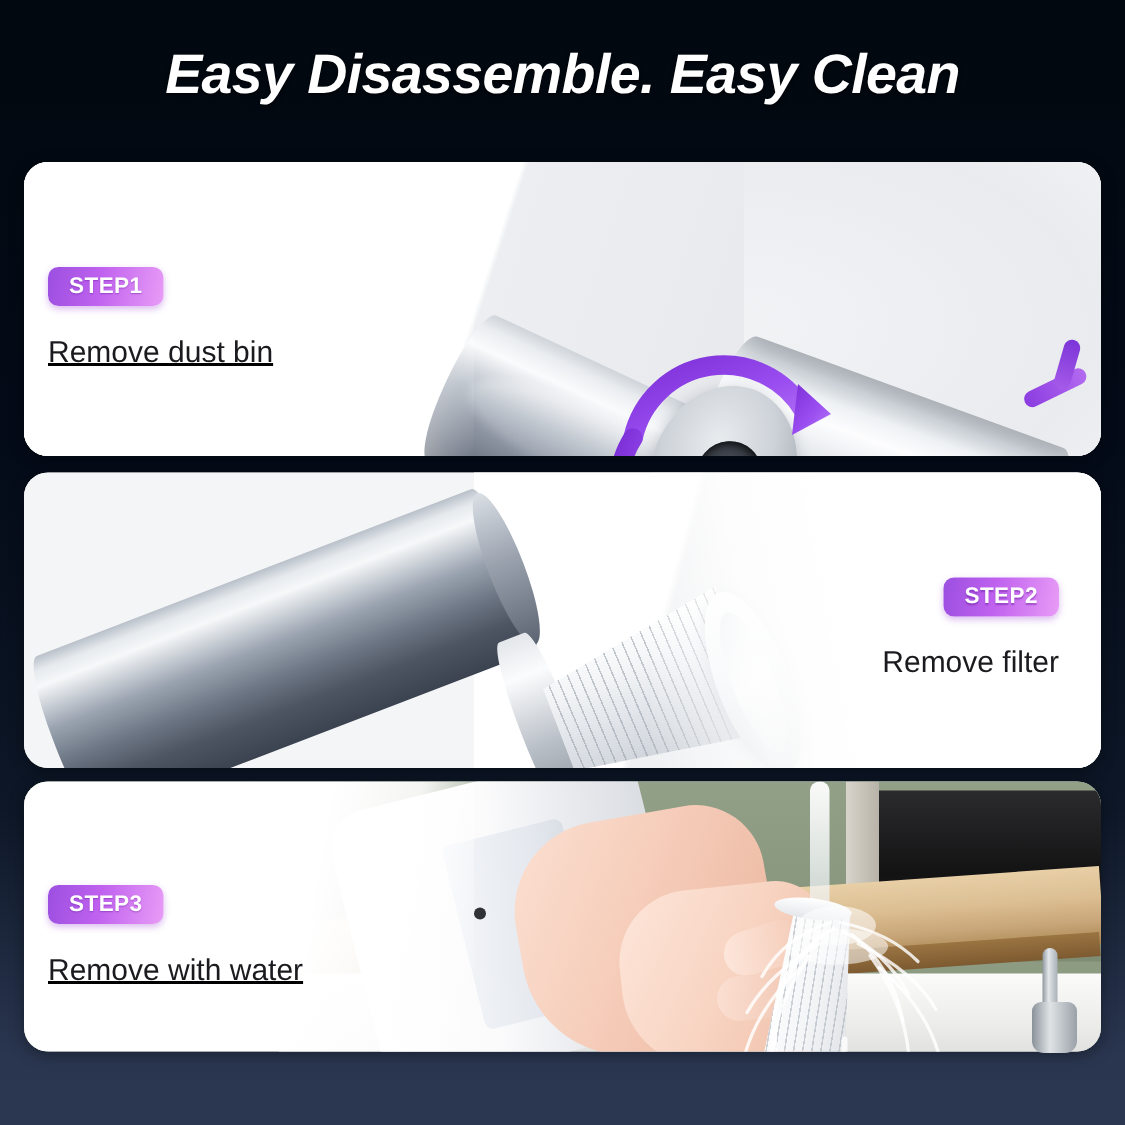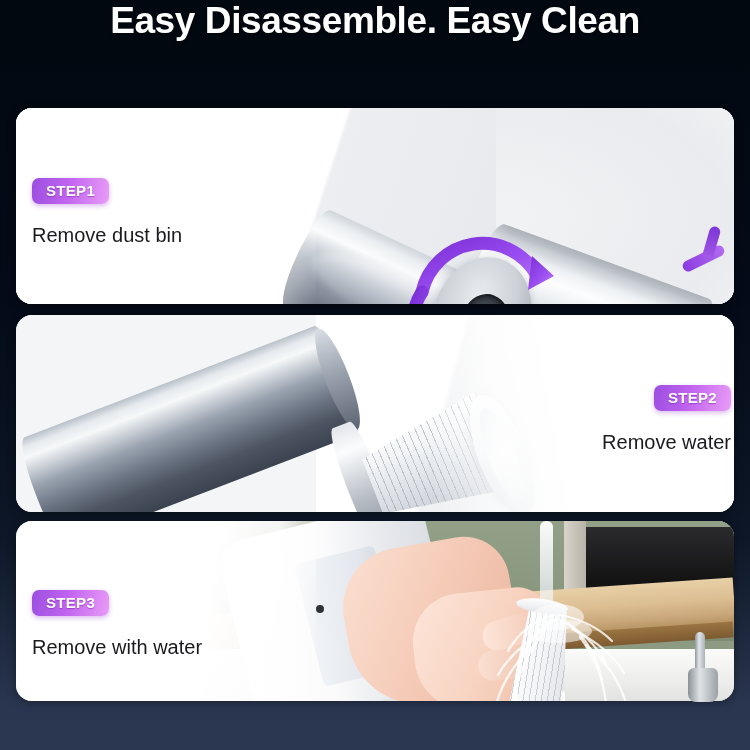--- a/index.html
+++ b/index.html
@@ -8,21 +8,21 @@
     font-family:"Liberation Sans", sans-serif;
   }
   #page {
     position:relative; width:750px; height:750px;
     background:linear-gradient(180deg,#02080f 0%,#040b18 40%,#0d1727 72%,#2a3650 94%,#2b3751 100%);
   }
 
   
   .header {
     position:absolute; left:0; top:0; width:750px; height:100px;
-    display:flex; justify-content:center;
+    display:flex; align-items:center; justify-content:center;font-style:italic;
   }
   .header-title {
     font-size:37px; font-weight:bold; color:#ffffff;
     letter-spacing:-0.4px; text-shadow:0 1px 3px rgba(0,0,0,0.6);
     white-space:nowrap;
   }
 
   
   .panel {
     position:absolute; left:16px; width:718px;
@@ -30,41 +30,41 @@
     background:#fbfbfc;
     box-shadow:0 2px 10px rgba(0,0,0,0.35);
   }
   #panel1 { top:108px;  height:196px; }
   #panel2 { top:315px;  height:197px; }
   #panel3 { top:521px;  height:180px; }
 
   
   .caption { position:absolute; z-index:40; }
   .cap-left  { left:32px; }
-  .cap-right { right:19px; text-align:right; }
+  .cap-right { right:44px; text-align:right; }
 
   .badge {
     display:inline-block;
     padding:4px 14px 5px 14px;
     border-radius:7px;
     font-size:15px; font-weight:bold; color:#ffffff;
     letter-spacing:0.3px;
     background:linear-gradient(100deg,#9b4fe0 0%,#c062ef 45%,#e89cf6 100%);
     box-shadow:0 2px 5px rgba(150,60,210,0.35);
     text-shadow:0 1px 1px rgba(110,30,160,0.5);
   }
   .cap-text {
     margin-top:20px;
     font-size:20px; color:#1b1b1f; font-weight:normal;
     white-space:nowrap;
   }
 
-  #cap1 { top:178px; }
+  #cap1 { top:178px;text-decoration:underline; }
   #cap2 { top:385px; }
-  #cap3 { top:590px; }
+  #cap3 { top:590px;text-decoration:underline; }
 
   
   .p1-stage { position:absolute; inset:0; }
   .p1-bg {
     position:absolute; inset:0;
     background:
       radial-gradient(ellipse 400px 220px at 66% 55%, #f2f3f5 0%, #e9ebee 60%, #f7f8f9 100%),
       #f8f9fa;
   }
   
@@ -382,21 +382,21 @@
       <div class="p2-filter"></div>
       <div class="p2-pleats"></div>
       <div class="p2-ring"></div>
 
       <div class="p2-capfade"></div>
     </div>
   </div>
 
   <div class="caption cap-right" id="cap2">
     <div class="badge">STEP2</div>
-    <div class="cap-text">Remove water</div>
+    <div class="cap-text">Remove filter</div>
   </div>
 
   <div class="panel" id="panel3">
     <div class="p1-stage">
       <div class="p3-bg"></div>
       <div class="p3-wall"></div>
       <div class="p3-oven"></div>
       <div class="p3-oven-trim"></div>
       <div class="p3-counter"></div>
       <div class="p3-counter-edge"></div>

